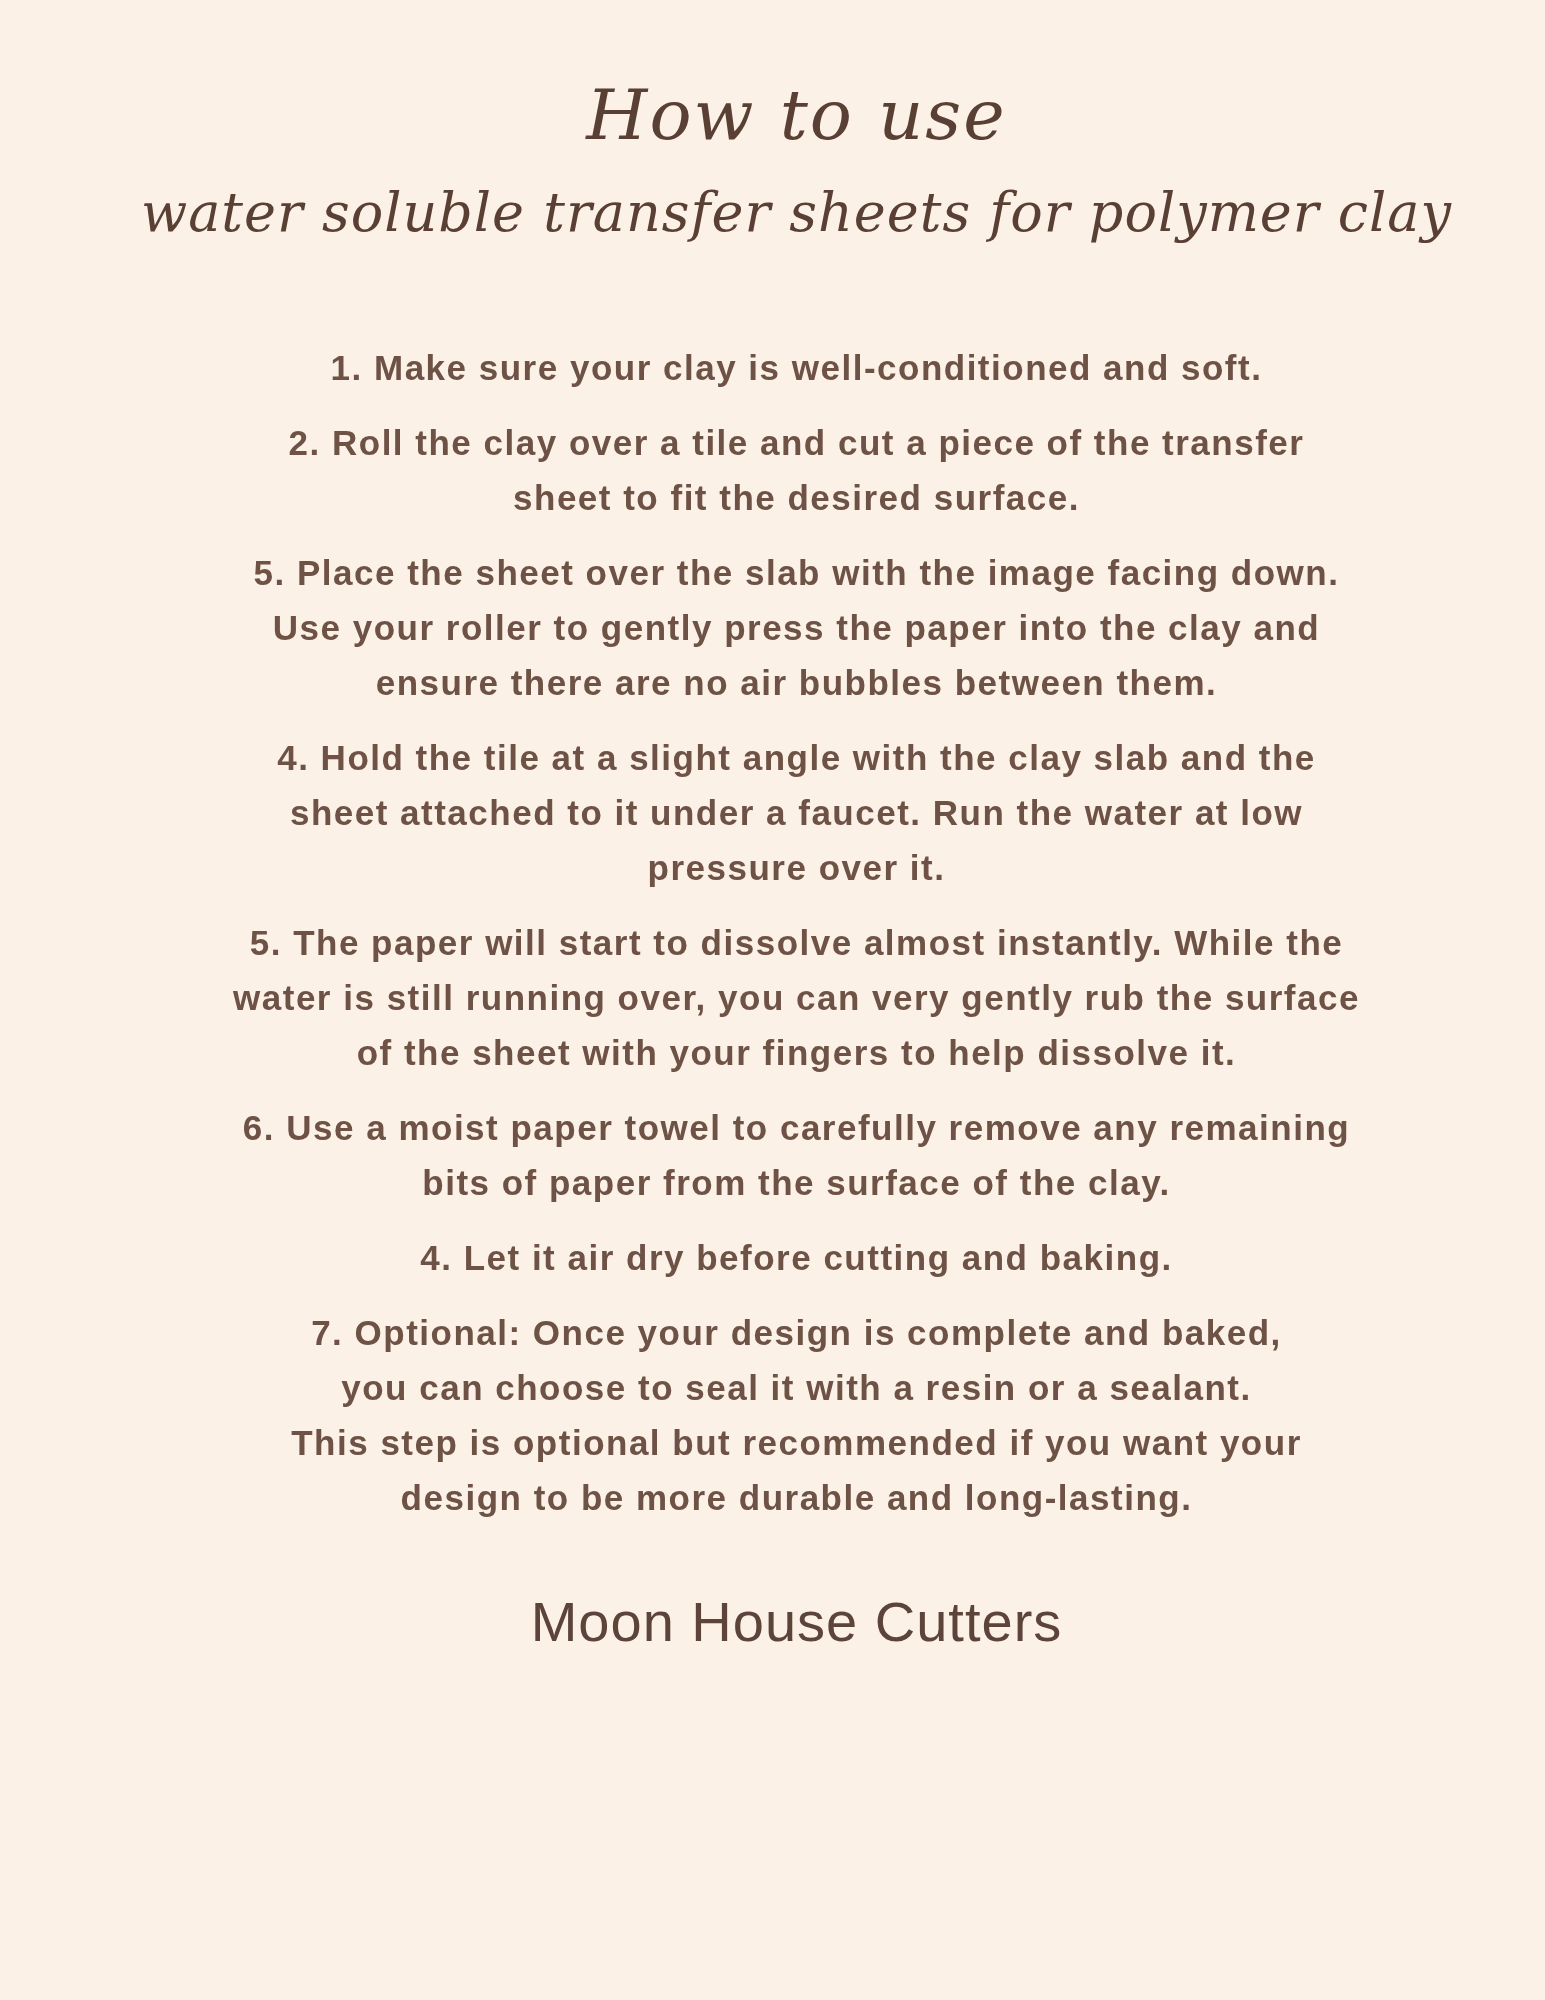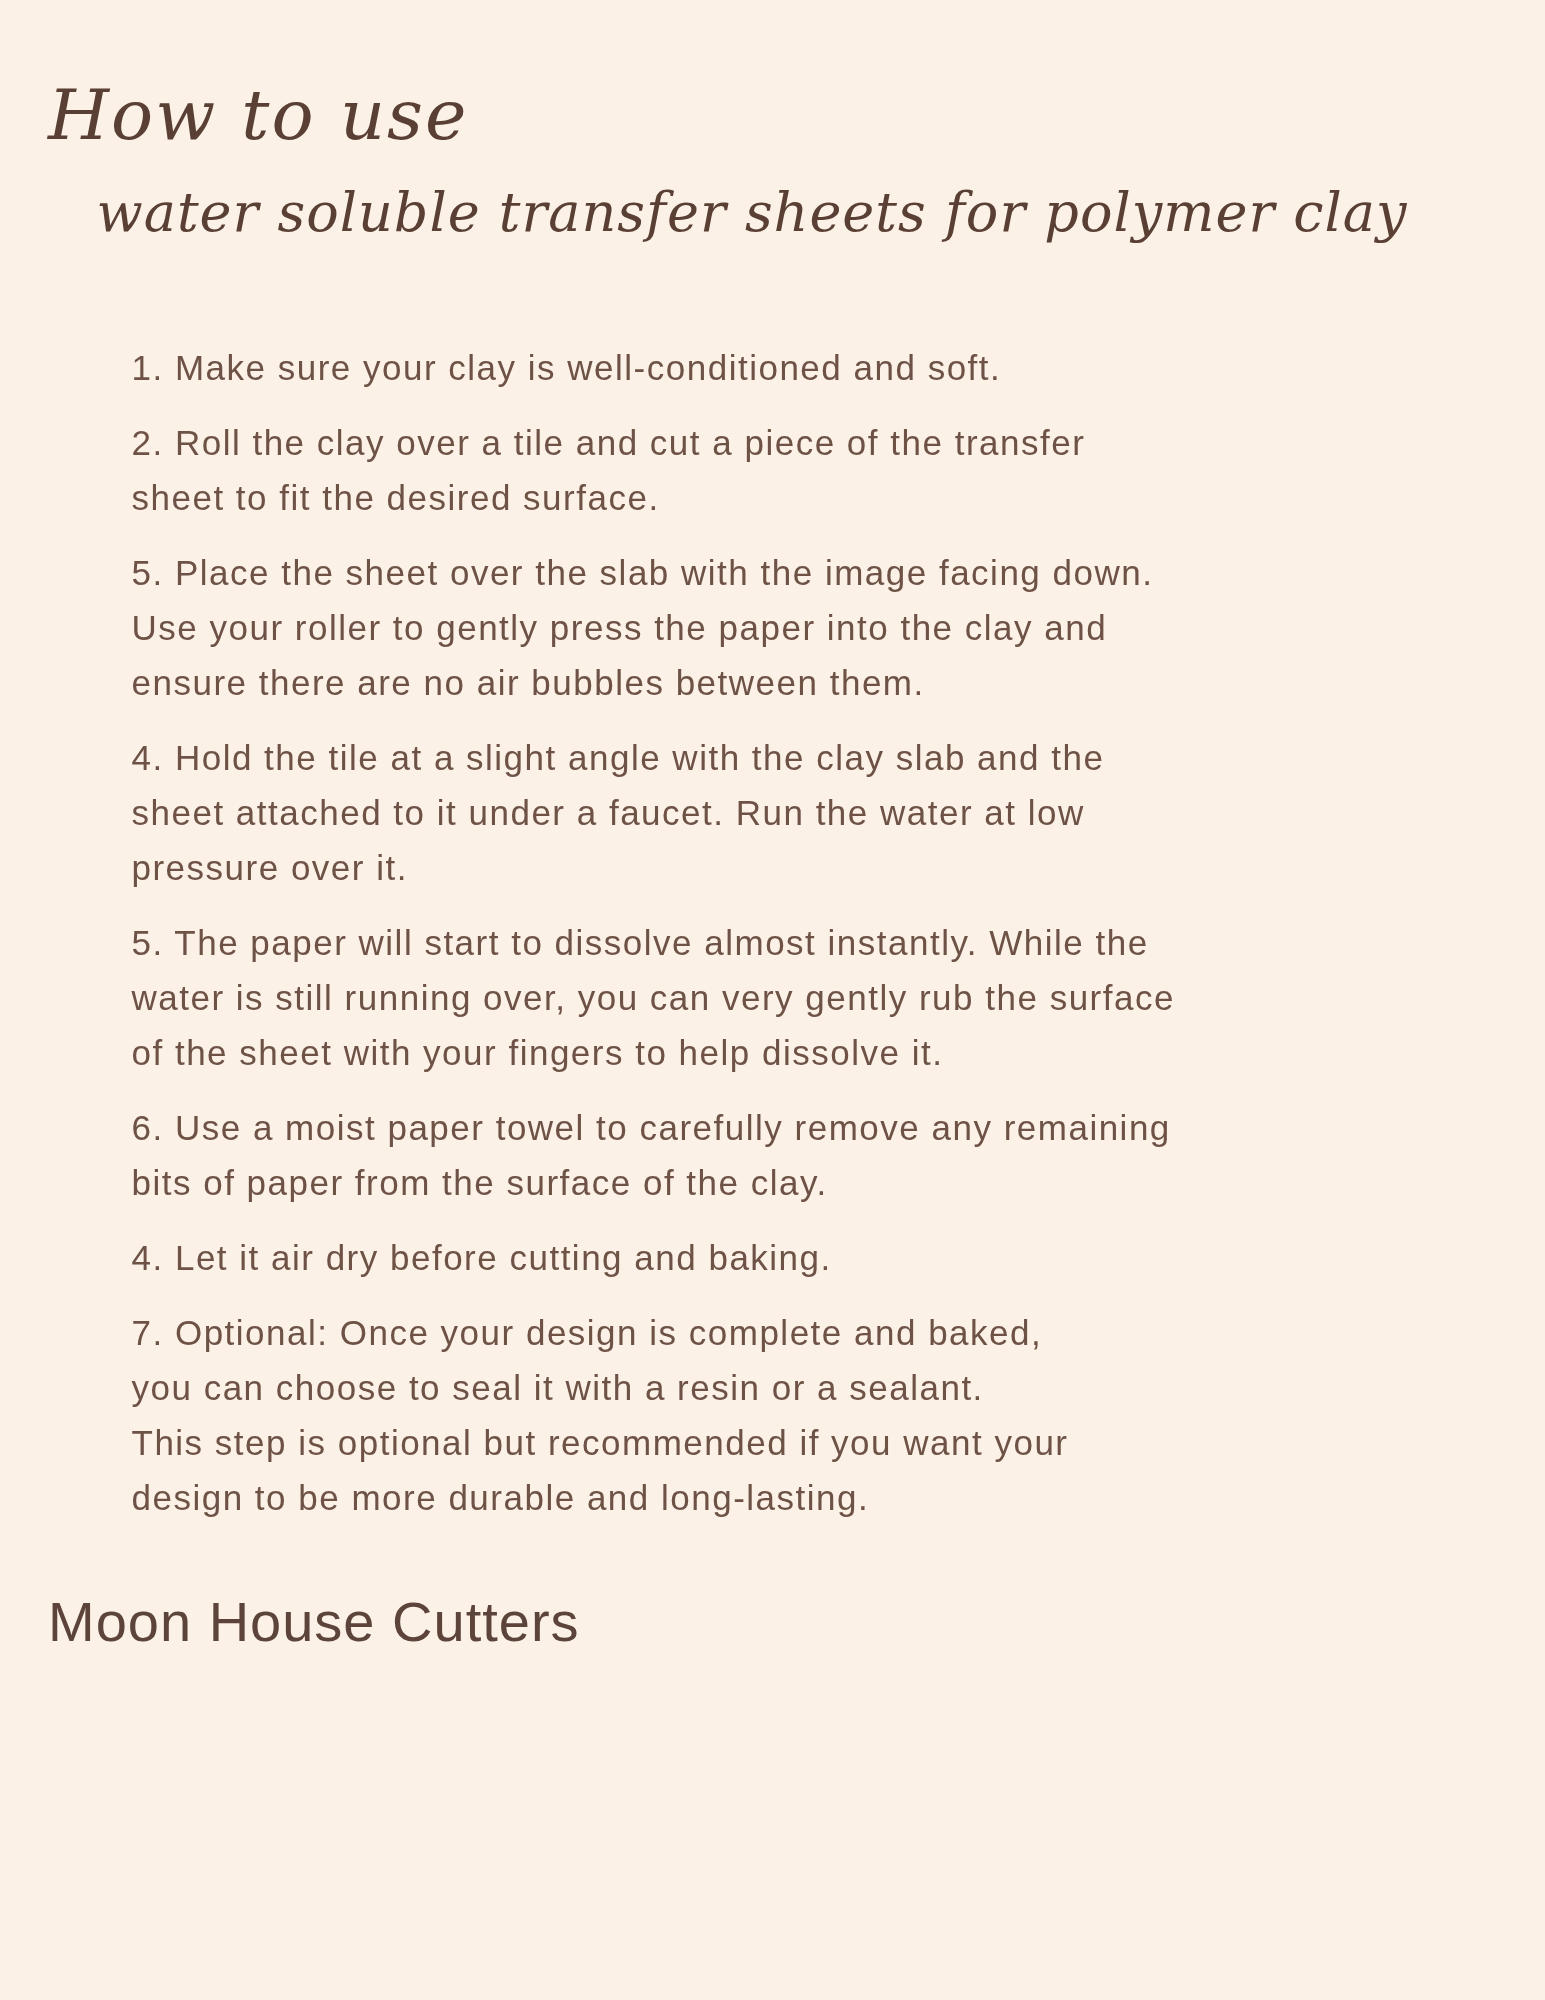--- a/index.html
+++ b/index.html
@@ -11,20 +11,21 @@
     height: 2000px;
     background: var(--page-bg, #fbf1e7);
     font-family: "Liberation Sans", sans-serif;
     overflow: hidden;
   }
   .page {
     box-sizing: border-box;
     width: 1545px;
     height: 2000px;
     padding-top: 72px;
+    text-align: center;
     padding-left: 48px;
   }
   
   .title-block {
     color: var(--title-color, #5a4034);
   }
   .title-line1 {
     margin: 0 auto;
     font-family: "DejaVu Serif", serif;
     font-style: italic;
@@ -44,21 +45,21 @@
     max-width: 1400px;
   }
   .steps {
     margin: 92px auto 0 auto;
     max-width: 1330px;
     color: var(--body-color, #6e5246);
   }
   .step {
     margin: 18px 0 20px 0;
     font-size: 35px;
-    font-weight: 400;
+    font-weight: 700;
     line-height: 55px;
     letter-spacing: 1.5px;
     white-space: pre-line; 
   }
   .brand {
     margin: 64px auto 0 auto;
     font-size: 56px;
     letter-spacing: 1px;
     color: var(--brand-color, #5c443a);
   }

